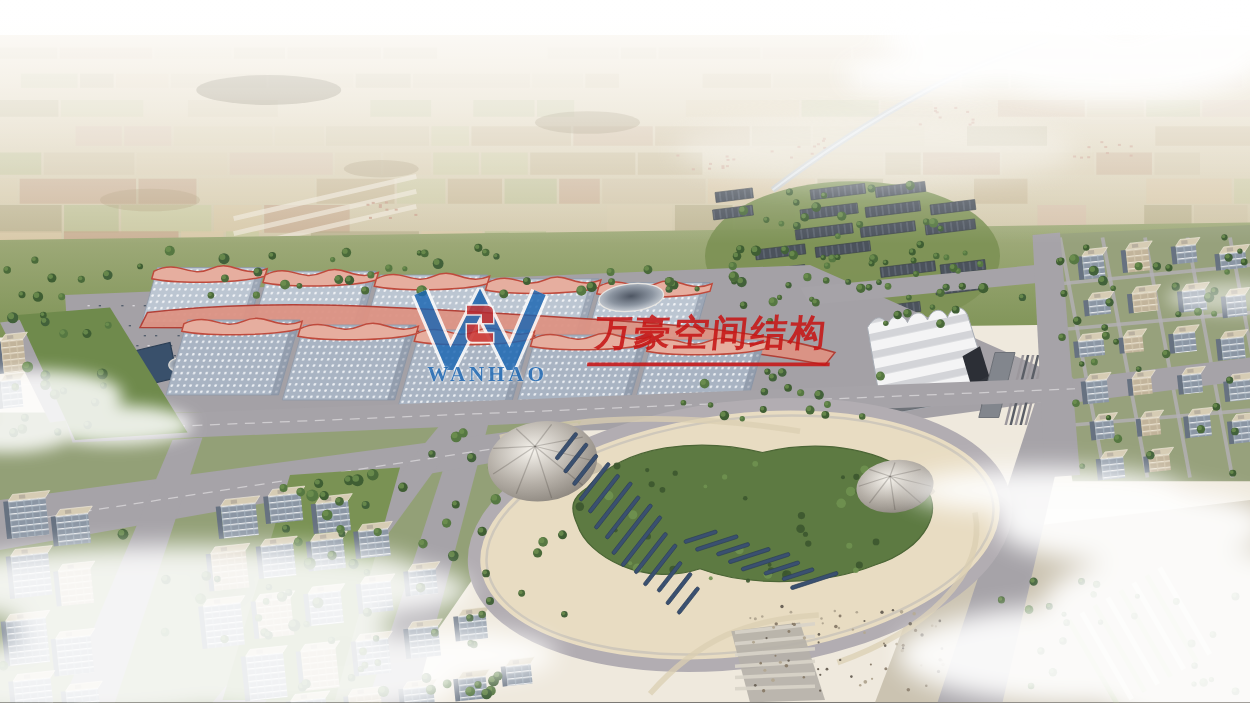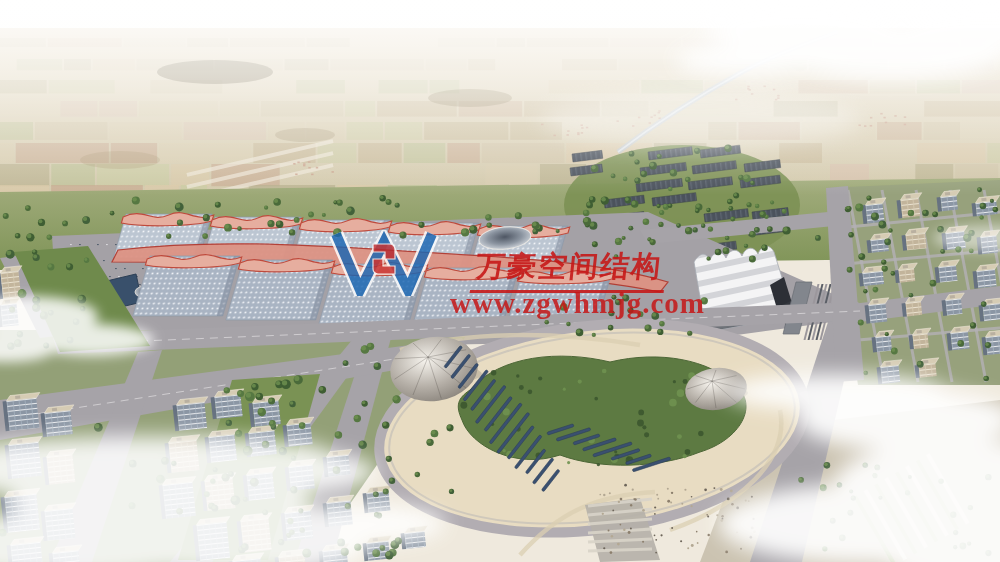--- a/index.html
+++ b/index.html
@@ -1598,16 +1598,16 @@
 
   <div class="watermark">
     <svg class="wm-logo" viewBox="0 0 128 66">
       <polyline points="10,4 34,60 58,12 82,60 106,4" fill="none" stroke="#ffffff" stroke-width="15"></polyline>
       <polyline points="10,4 34,60 58,12 82,60 106,4" fill="none" stroke="#1a66b3" stroke-width="10"></polyline>
       <g transform="translate(45,12)" stroke="#ffffff" stroke-width="1.2" fill="#c62222" opacity=".9">
         <path d="M2,2 h17 a5,5 0 0 1 5,5 v10 h-10 v-7 h-12 z"></path>
         <path d="M24,32 h-17 a5,5 0 0 1 -5,-5 v-10 h10 v7 h12 z"></path>
       </g>
     </svg>
+    <div class="wm-logo-text">WANHAO</div>
     <div class="wm-cn">万豪空间结构</div>
-    <div class="wm-url">www.zgwhmjg.com</div>
   </div>
 </div>
 
 </body></html>

